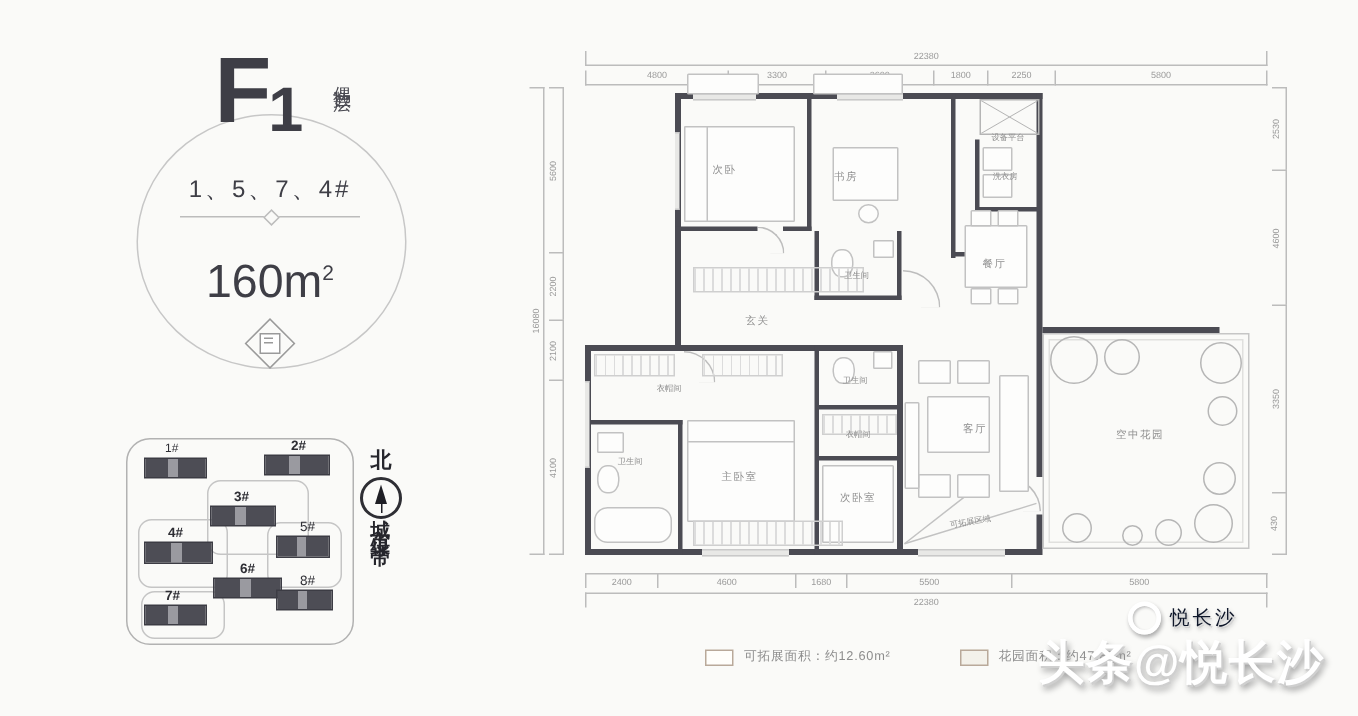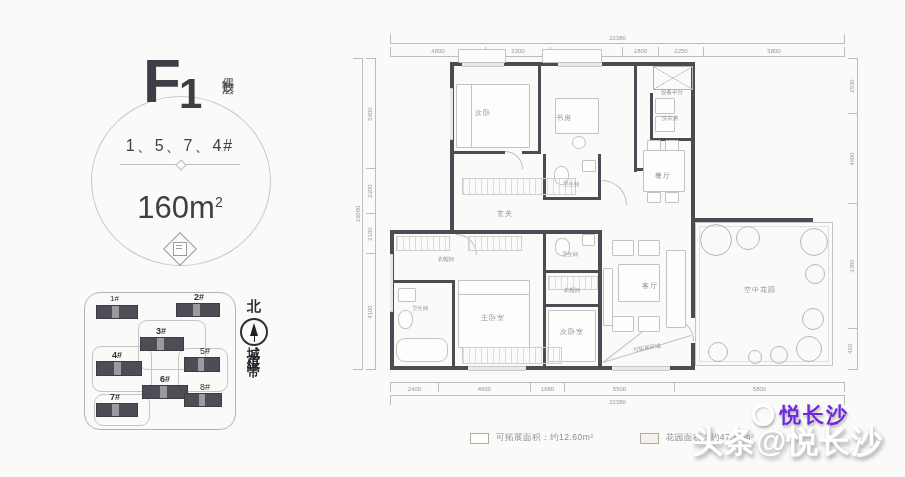--- a/index.html
+++ b/index.html
@@ -2,21 +2,21 @@
 <html><head>
 <meta charset="utf-8">
 <style>
   html,body{margin:0;padding:0;}
   body{
     width:905px;height:477px;position:relative;overflow:hidden;
     background:#fafaf8;color:#3e3e46;
     font-family:"Liberation Sans","DejaVu Sans",sans-serif;
   }
   
-  .info{position:absolute;left:85px;top:56px;width:230px;height:220px;}
+  .info{position:absolute;left:85px;top:36px;width:230px;height:220px;}
   .info .circle{position:absolute;left:6px;top:40px;width:178px;height:168px;border:1px solid #c7c7c7;border-radius:50%;}
   .f-code{position:absolute;left:58px;top:-6px;font-weight:700;color:#3e3e46;}
   .f-code .F{font-size:62px;line-height:1;}
   .f-code .N{font-size:42px;line-height:1;vertical-align:-6px;margin-left:-2px;}
   .f-vert{position:absolute;left:134px;top:12px;writing-mode:vertical-rl;font-size:12px;letter-spacing:3px;color:#4a4a52;}
   .info-bld{position:absolute;left:0;top:80px;width:190px;text-align:center;font-size:16px;letter-spacing:2px;color:#3e3e46;}
   .info-div{position:absolute;left:35px;top:108px;width:120px;height:1px;background:#bcbcbc;}
   .info-div i{position:absolute;left:57px;top:-3px;width:6px;height:6px;border:1px solid #bcbcbc;background:#fafaf8;transform:rotate(45deg);}
   .info-layout{position:absolute;left:0;top:118px;width:190px;text-align:center;font-size:14px;letter-spacing:2px;color:#3e3e46;}
   .info-area{position:absolute;left:0;top:134px;width:190px;text-align:center;font-size:31px;font-weight:500;color:#3e3e46;}
@@ -66,21 +66,21 @@
   
   .legend{position:absolute;left:470px;top:432px;display:flex;gap:46px;align-items:center;}
   .leg-item{display:flex;gap:7px;align-items:center;}
   .leg-sw{width:17px;height:9px;border:1px solid #bba留-;border:1px solid #b9a99a;background:#fffefb;}
   .leg-sw.g{background:#f3f1ea;}
   .leg-t{font-size:8.5px;color:#8d8d8d;letter-spacing:.5px;}
   
   .wm{position:absolute;left:690px;top:393px;width:215px;height:84px;}
   .wm-small-row{position:absolute;left:62px;top:8px;display:flex;gap:6px;align-items:center;}
   .wm-logo{width:16px;height:16px;border:3px solid #fff;border-radius:50%;box-shadow:1px 2px 3px #ababab, inset 1px 1px 2px #c0c0c0;}
-  .wm-small{font-size:21px;font-weight:700;color:#6d28d9;letter-spacing:2px;text-shadow:1px 1px 0 #d4d4d4,1px 2px 3px #a8a8a8;}
+  .wm-small{font-size:13px;font-weight:400;color:#0f172a;letter-spacing:2px;text-shadow:1px 1px 0 #d4d4d4,1px 2px 3px #a8a8a8;}
   .wm-main{position:absolute;left:2px;top:28px;font-size:31px;font-weight:700;color:#fff;letter-spacing:1px;text-shadow:1px 1px 0 #cfcfcf,2px 3px 4px #9c9c9c;}
 </style>
 </head>
 <body>
 
 <div class="info">
   <div class="circle"></div>
   <div class="f-code">
     <span class="F">F</span><span class="N">1</span>
   </div>

